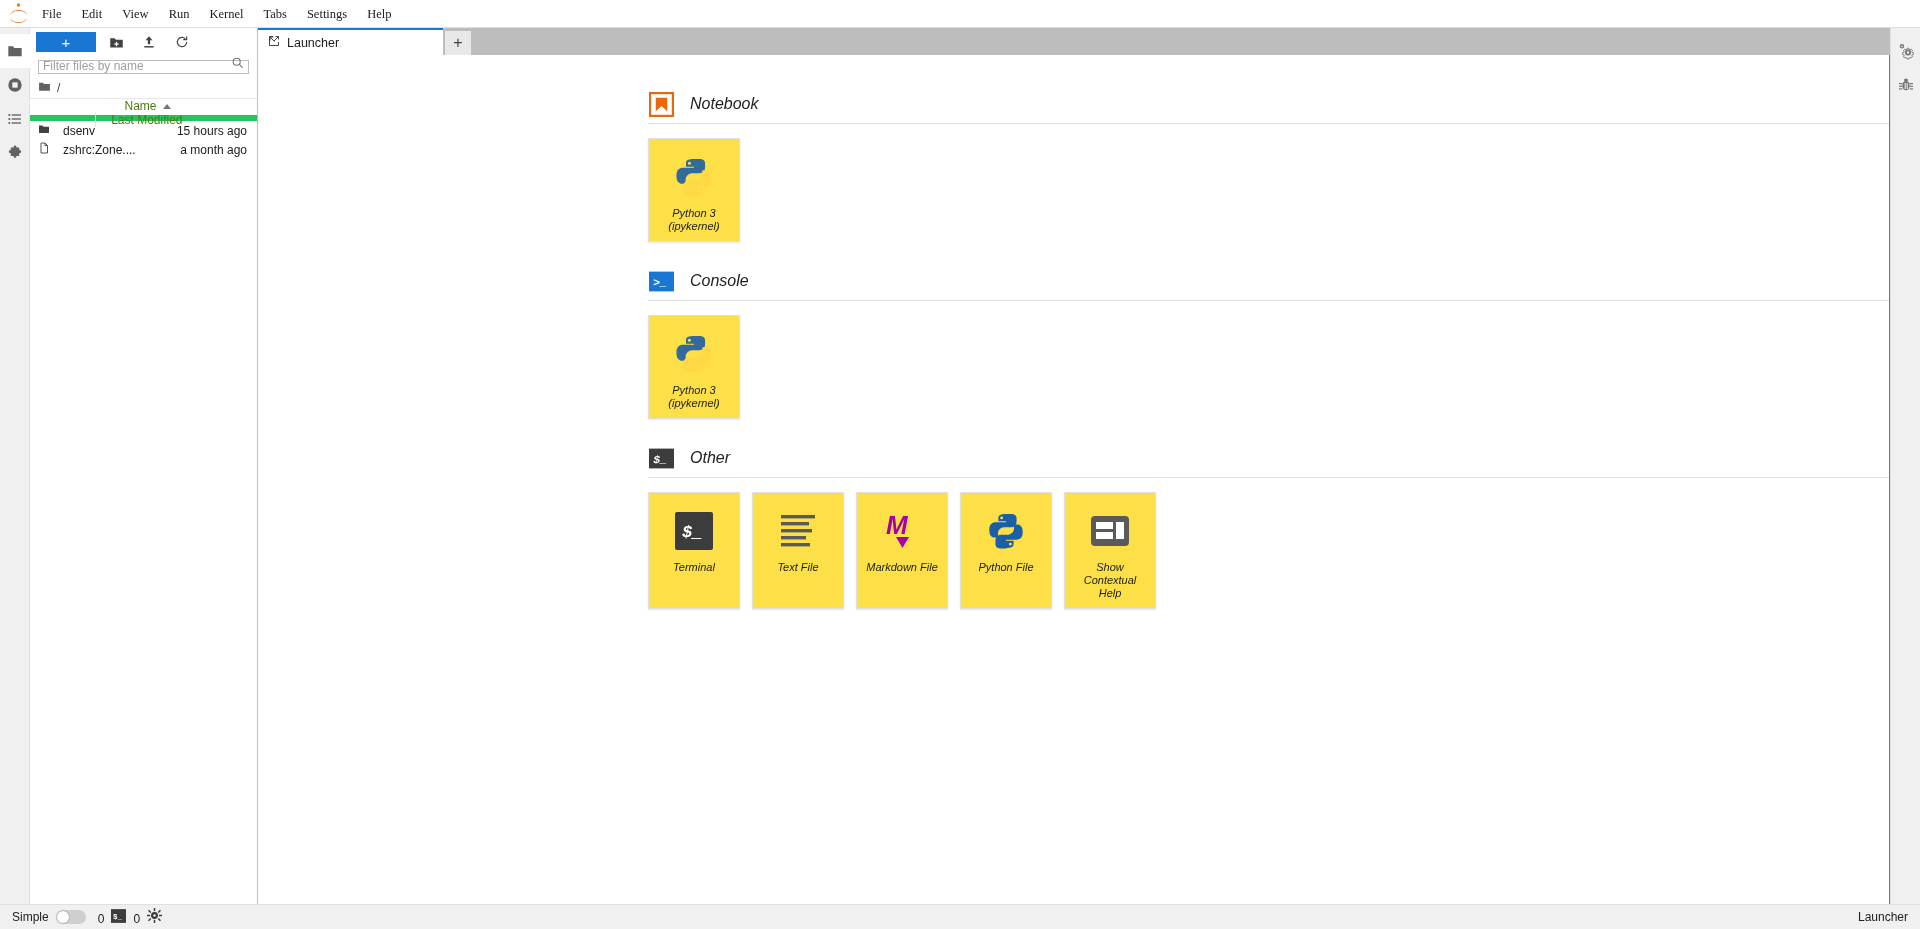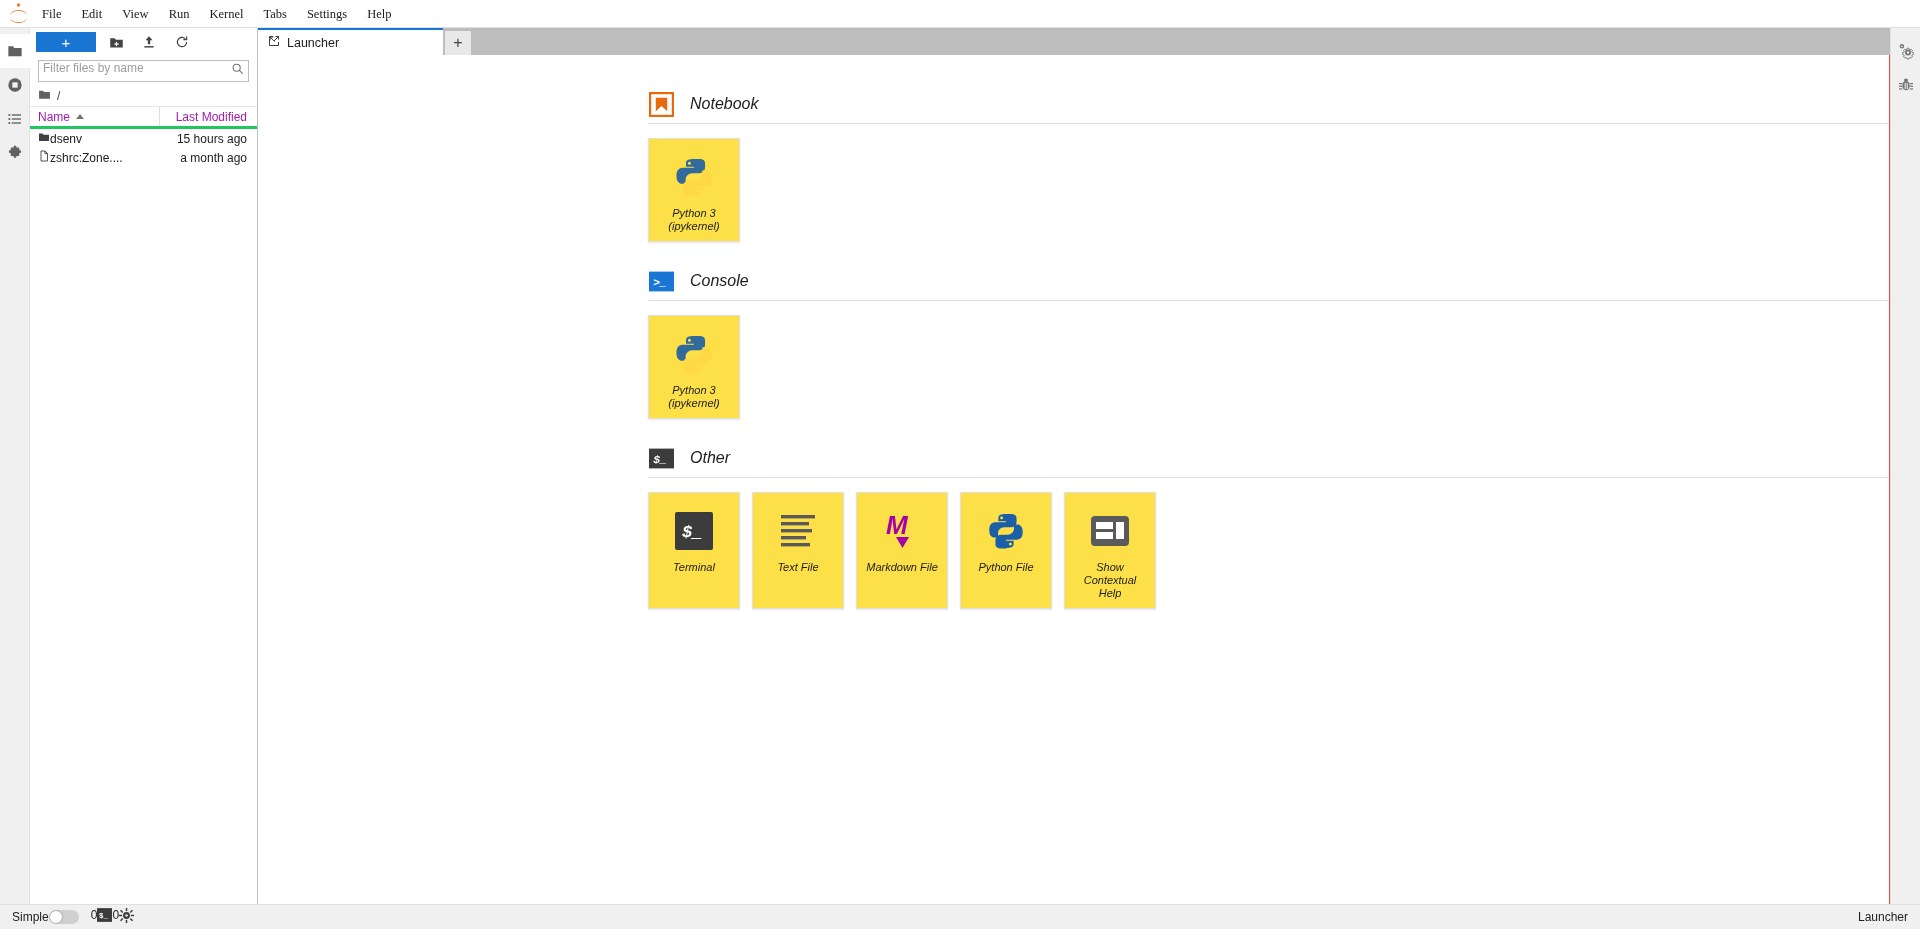--- a/index.html
+++ b/index.html
@@ -68,60 +68,60 @@
     width: 60px; height: 20px; border: none;
     display: flex; align-items: center; justify-content: center;
     font-size: 15px; cursor: pointer; line-height: 1;
   }
   .fb-tool {
     width: 26px; height: 22px;
     display: flex; align-items: center; justify-content: center;
     cursor: pointer; color: #424242; margin-left: 5px;
   }
   .fb-search {
-    margin: 4px 8px 3px 8px; height: 22px;
+    margin: 4px 8px 3px 8px; height: 14px;
     border: 1px solid #bdbdbd; background: #fff;
-    display: flex; align-items: flex-start; padding: 0 4px;
+    display: flex; align-items: flex-end; padding: 0 4px;
   }
   .fb-search input {
     flex: 1; border: none; outline: none;
     font-size: 12px; font-family: "Liberation Sans", sans-serif;
     color: #212121; background: transparent;
   }
   .fb-search input::placeholder { color: #9e9e9e; }
   .fb-breadcrumb {
     height: 22px; display: flex; align-items: center;
     padding: 0 8px; gap: 6px; font-size: 12px; color: #424242;
     border-bottom: 1px solid #e8e8e8;
   }
   .fb-header {
     display: flex; height: 22px; align-items: center;
-    border-bottom: 3px solid #22c55e;
-    font-size: 12px; color: #a21caf;
+    border-bottom: 6px solid #22c55e;
+    font-size: 12px; color: #4d7c0f; flex-direction: column;
   }
   .fb-col-name {
     flex: 1; padding-left: 8px; display: flex; align-items: center; gap: 6px;
     cursor: pointer; height: 100%;
   }
   .fb-col-mod {
     width: 98px; text-align: right; padding-right: 10px; cursor: pointer;
     border-left: 1px solid #e0e0e0; height: 100%;
     display: flex; align-items: center; justify-content: flex-end;
   }
   .sort-caret {
     width: 0; height: 0; border-left: 4px solid transparent;
     border-right: 4px solid transparent; border-bottom: 5px solid #757575;
   }
   .fb-list { flex: 1; overflow: hidden; }
   .fb-row {
     display: flex; align-items: center; height: 19px;
     font-size: 12px; cursor: pointer; color: #212121;
   }
   .fb-row .nm {
-    flex: 1; display: flex; align-items: center; gap: 0;
+    flex: 1; display: flex; align-items: center; gap: 13px;
     padding-left: 8px; overflow: hidden; white-space: nowrap;
   }
   .fb-row .md {
     width: 98px; text-align: right; padding-right: 10px; color: #212121;
   }
 
   
   .main-area { flex: 1 1 auto; display: flex; flex-direction: column; min-width: 0; background: #fafafa; }
   .tabbar {
     height: 27px; flex: 0 0 27px;
@@ -179,21 +179,21 @@
   .card.tall { min-height: 92px; }
 
   
   .statusbar {
     height: 25px; flex: 0 0 25px;
     background: #f0f0f0; border-top: 1px solid #e0e0e0;
     display: flex; align-items: center; justify-content: space-between;
     padding: 0 12px; font-size: 12px; color: #212121;
   }
   .status-left { display: flex; align-items: center; gap: 12px; }
-  .sb-item { display: flex; align-items: flex-start; cursor: pointer; }
+  .sb-item { display: flex; align-items: flex-end; gap: 7px; cursor: pointer; }
   .toggle {
     width: 30px; height: 14px; border-radius: 7px;
     background: #cfcfcf; position: relative; cursor: pointer;
   }
   .toggle .knob {
     position: absolute; left: 1px; top: 1px;
     width: 12px; height: 12px; border-radius: 50%; background: #fff;
     box-shadow: 0 0 2px rgba(0,0,0,0.4);
   }
   .status-right { font-size: 12px; color: #212121; }

